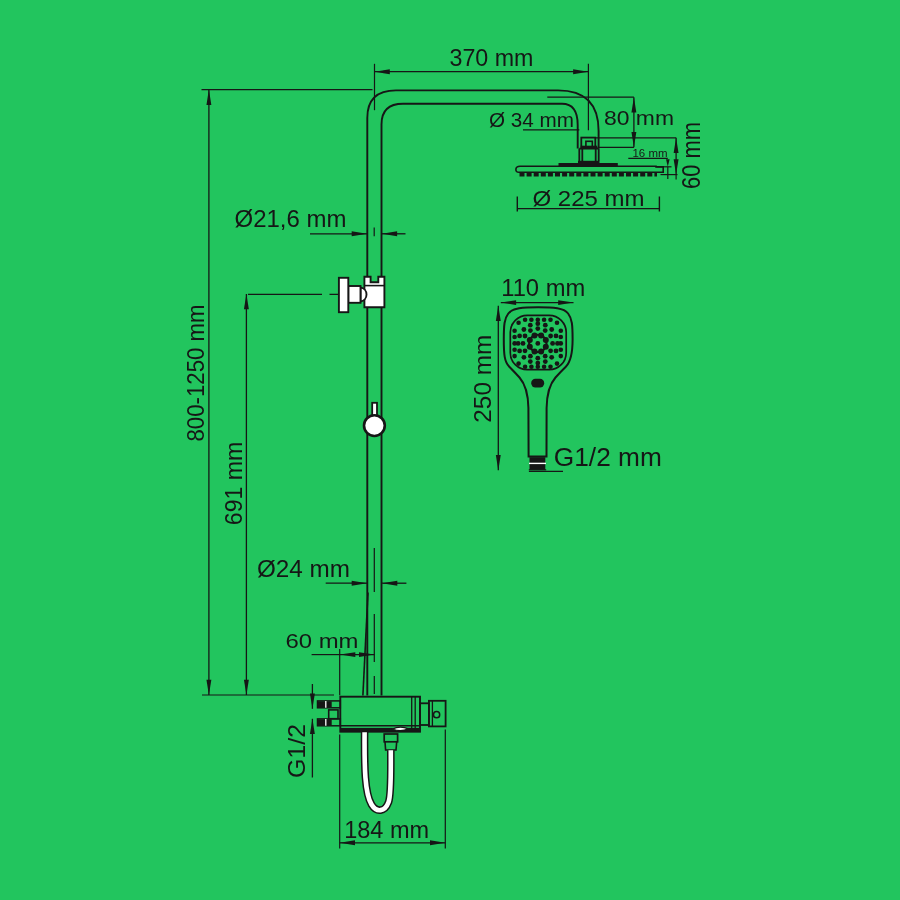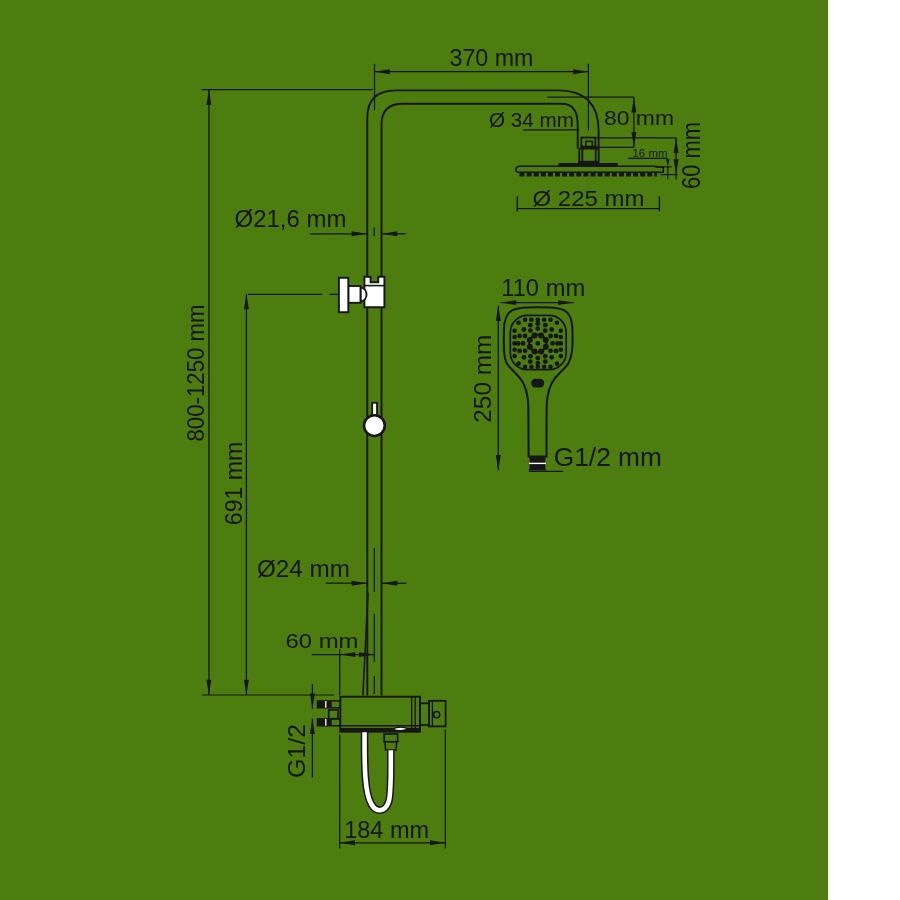--- a/index.html
+++ b/index.html
@@ -1,16 +1,16 @@
 <!DOCTYPE html>
 <html><head>
 <meta charset="utf-8">
 <style>
   html,body{margin:0;padding:0;background:#fff;}
-  #page{width:828px;height:900px;position:relative;background:#4d7c0f;overflow:hidden;will-change:opacity;}
+  #page{width:900px;height:900px;position:relative;background:#22c55e;overflow:hidden;will-change:opacity;}
   svg{position:absolute;left:0;top:0;will-change:opacity;}
   text{font-family:"Liberation Sans", sans-serif;fill:#161616;}
 </style>
 </head>
 <body>
 <div id="page">
 <svg width="900" height="900" viewBox="0 0 900 900" fill="none" stroke-linecap="butt">
 <defs>
 <marker id="arL" viewBox="0 0 17 6" refX="0.5" refY="3" markerWidth="17" markerHeight="6" orient="auto" markerUnits="userSpaceOnUse">
           <path d="M0.5 3 L15.8 0.55 L15.8 5.45 Z" fill="#161616" stroke="none"></path>

